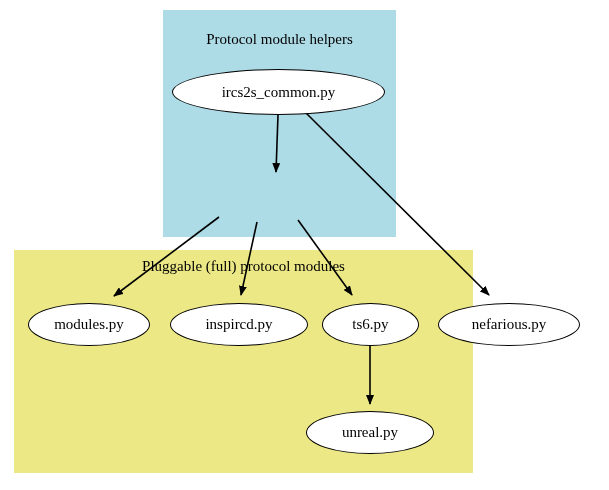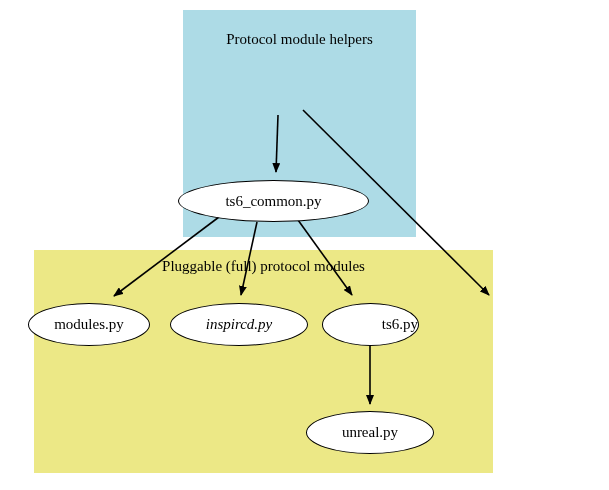--- a/index.html
+++ b/index.html
@@ -11,21 +11,20 @@
     position: relative;
     width: 609px;
     height: 490px;
     background: #ffffff;
     overflow: hidden;
     font-family: "Liberation Serif", "DejaVu Serif", serif;
   }
   .cluster {
     position: absolute;
     box-sizing: border-box;
-    margin-left: 20px;
   }
   .cluster-label {
     position: absolute;
     width: 100%;
     text-align: center;
     font-size: 15px;
     color: #000000;
     white-space: nowrap;
   }
   #cluster-helpers {
@@ -68,22 +67,22 @@
   }
   .node-label {
     font-size: 15px;
     color: #000000;
     white-space: nowrap;
     line-height: 1;
   }
   #node-ircs2s_common  { left: 172px; top: 69px;  width: 213px; height: 46px; }
   #node-ts6_common     { left: 178px; top: 180px; width: 191px; height: 42px; }
   #node-unreal         { left: 28px;  top: 303px; width: 122px; height: 43px; }
-  #node-inspircd       { left: 170px; top: 303px; width: 138px; height: 43px; font-style: italic; }
-  #node-ts6            { left: 322px; top: 303px; width: 97px;  height: 43px; justify-content: flex-end; }
+  #node-inspircd       { left: 170px; top: 303px; width: 138px; height: 43px; }
+  #node-ts6            { left: 322px; top: 303px; width: 97px;  height: 43px; }
   #node-nefarious      { left: 438px; top: 303px; width: 142px; height: 43px; }
   #node-hybrid         { left: 306px; top: 411px; width: 128px; height: 43px; }
 </style>
 </head>
 <body>
 
 <div id="diagram-root">
 
   <div class="cluster" id="cluster-helpers">
     <div class="cluster-label">Protocol module helpers</div>
@@ -106,35 +105,38 @@
 
     <line x1="219" y1="217" x2="114" y2="296" stroke="#000000" stroke-width="1.6" marker-end="url(#arrowhead)"></line>
 
     <line x1="257" y1="222" x2="241" y2="295" stroke="#000000" stroke-width="1.6" marker-end="url(#arrowhead)"></line>
 
     <line x1="298" y1="220" x2="352" y2="295" stroke="#000000" stroke-width="1.6" marker-end="url(#arrowhead)"></line>
 
     <line x1="370" y1="346" x2="370" y2="404" stroke="#000000" stroke-width="1.6" marker-end="url(#arrowhead)"></line>
   </svg>
 
+  <div class="node" id="node-ircs2s_common">
+    <span class="node-label">ircs2s_common.py</span>
+  </div>
 
-  <div class="node" id="node-ts6_common">
-    <span class="node-label">ts6_common.py</span>
-  </div>
 
   <div class="node" id="node-unreal">
     <span class="node-label">modules.py</span>
   </div>
 
   <div class="node" id="node-inspircd">
     <span class="node-label">inspircd.py</span>
   </div>
 
   <div class="node" id="node-ts6">
     <span class="node-label">ts6.py</span>
   </div>
 
+  <div class="node" id="node-nefarious">
+    <span class="node-label">nefarious.py</span>
+  </div>
 
   <div class="node" id="node-hybrid">
     <span class="node-label">unreal.py</span>
   </div>
 
 </div>
 
 </body></html>

